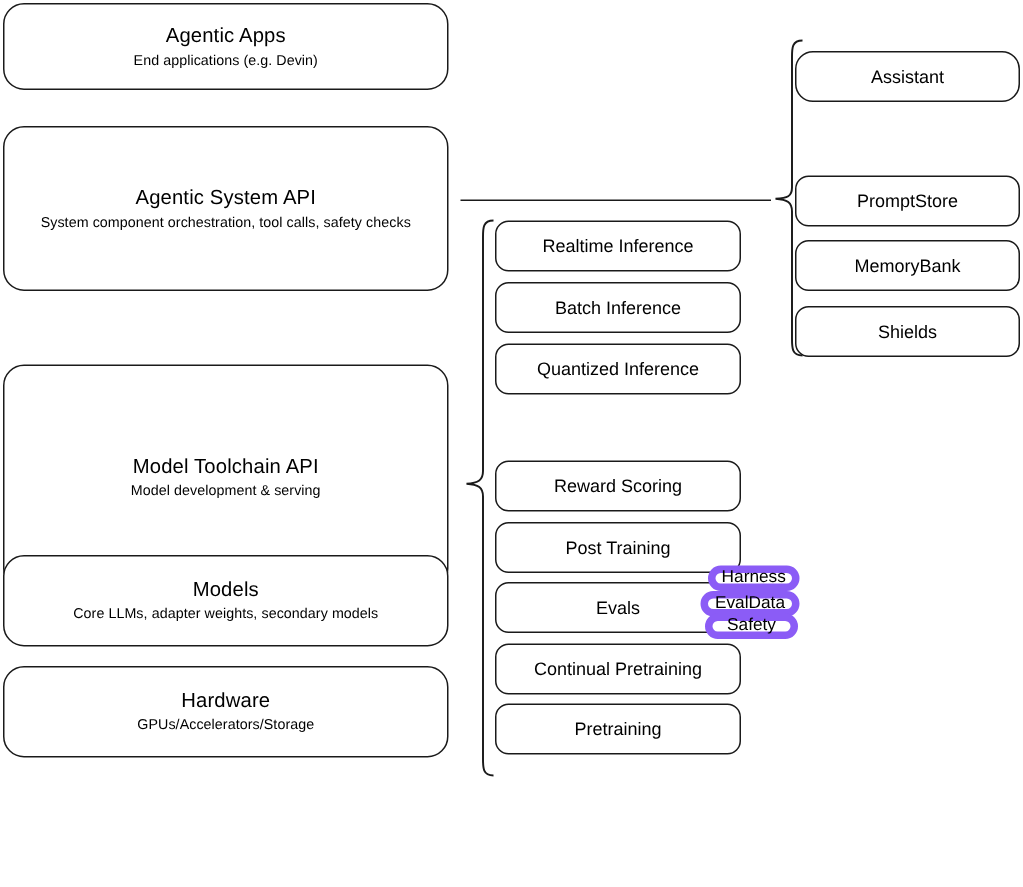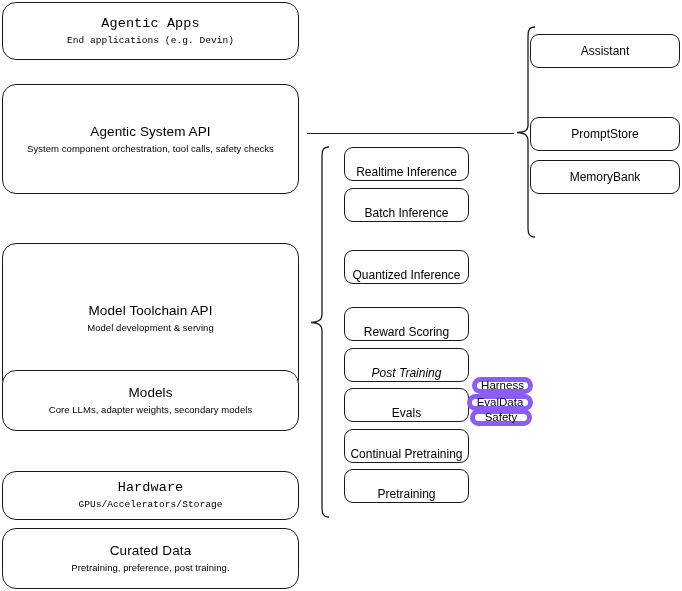--- a/index.html
+++ b/index.html
@@ -47,23 +47,22 @@
     letter-spacing: 0.05px;
   }
   
   .chip {
     border-radius: 9px;
     height: 34px;
     font-size: 12px;
     line-height: 15px;
   }
   .chip.mid {
-    left: 344px;
-    width: 125px;
-    justify-content: flex-end;
+    left: 330px;
+    width: 164px;
   }
   .chip.right {
     left: 530px;
     width: 150px;
   }
   
   .tag {
     position: absolute;
     box-sizing: border-box;
     border: 5px solid #8b5cf6;
@@ -91,49 +90,45 @@
   .brace svg {
     display: block;
     overflow: visible;
   }
 </style>
 </head>
 <body>
 
 <div id="canvas">
 
-  <div class="node layer" style="top:2px;height:58px;font-family:Liberation Mono, monospace;">
+  <div class="node layer" style="top:2px;height:58px;">
     <div class="title">Agentic Apps</div>
     <div class="subtitle">End applications (e.g. Devin)</div>
   </div>
 
   <div class="node layer" style="top:84px;height:110px;">
     <div class="title">Agentic System API</div>
     <div class="subtitle">System component orchestration, tool calls, safety checks</div>
   </div>
 
   <div class="node layer" style="top:220px;height:150px;margin-top:23px;">
     <div class="title">Model Toolchain API</div>
     <div class="subtitle">Model development &amp; serving</div>
   </div>
 
   <div class="node layer" style="top:370px;height:61px;">
     <div class="title">Models</div>
     <div class="subtitle">Core LLMs, adapter weights, secondary models</div>
   </div>
 
-  <div class="node layer" style="top:471px;height:49px;font-family:Liberation Mono, monospace;">
+  <div class="node layer" style="top:444px;height:61px;">
     <div class="title">Hardware</div>
     <div class="subtitle">GPUs/Accelerators/Storage</div>
   </div>
 
-  <div class="node layer" style="top:528px;height:61px;">
-    <div class="title">Curated Data</div>
-    <div class="subtitle">Pretraining, preference, post training.</div>
-  </div>
 
   <div class="conn hline" style="left:307px;top:133px;width:207px;"></div>
 
   <div class="brace" style="left:306px;top:146px;width:24px;height:372px;">
     <svg width="24" height="372" viewBox="0 0 24 372" fill="none" xmlns="http://www.w3.org/2000/svg">
       <path d="M23 1 C 16 1, 16 6, 16 12 L16 168 C16 174, 13 176, 5 176.5 C13 177, 16 179, 16 185 L16 360 C16 366, 16 371, 23 371" stroke="#1a1a1a" stroke-width="1.3" fill="none"></path>
     </svg>
   </div>
 
   <div class="brace" style="left:512px;top:26px;width:24px;height:212px;">
@@ -141,27 +136,27 @@
       <path d="M23 1 C 16 1, 16 6, 16 12 L16 99 C16 105, 13 106, 5 106.5 C13 107, 16 109, 16 115 L16 200 C16 206, 16 211, 23 211" stroke="#1a1a1a" stroke-width="1.3" fill="none"></path>
     </svg>
   </div>
 
   <div class="node chip mid" style="top:147px;">
     <span>Realtime Inference</span>
   </div>
   <div class="node chip mid" style="top:188px;">
     <span>Batch Inference</span>
   </div>
-  <div class="node chip mid" style="top:229px;margin-top:21px;">
+  <div class="node chip mid" style="top:229px;">
     <span>Quantized Inference</span>
   </div>
   <div class="node chip mid" style="top:307px;">
     <span>Reward Scoring</span>
   </div>
-  <div class="node chip mid" style="top:348px;font-style:italic;">
+  <div class="node chip mid" style="top:348px;">
     <span>Post Training</span>
   </div>
   <div class="node chip mid" style="top:388px;">
     <span>Evals</span>
   </div>
   <div class="node chip mid" style="top:429px;">
     <span>Continual Pretraining</span>
   </div>
   <div class="node chip mid" style="top:469px;">
     <span>Pretraining</span>
@@ -170,23 +165,26 @@
   <div class="tag" style="left:472px;top:377px;width:61px;">
     <span>Harness</span>
   </div>
   <div class="tag" style="left:467px;top:394px;width:66px;">
     <span>EvalData</span>
   </div>
   <div class="tag" style="left:470px;top:409px;width:62px;">
     <span>Safety</span>
   </div>
 
-  <div class="node chip right" style="top:34px;">
+  <div class="node chip right" style="top:34px;border-radius:12px;">
     <span>Assistant</span>
   </div>
   <div class="node chip right" style="top:117px;">
     <span>PromptStore</span>
   </div>
   <div class="node chip right" style="top:160px;">
     <span>MemoryBank</span>
   </div>
+  <div class="node chip right" style="top:204px;">
+    <span>Shields</span>
+  </div>
 
 </div>
 
 </body></html>

